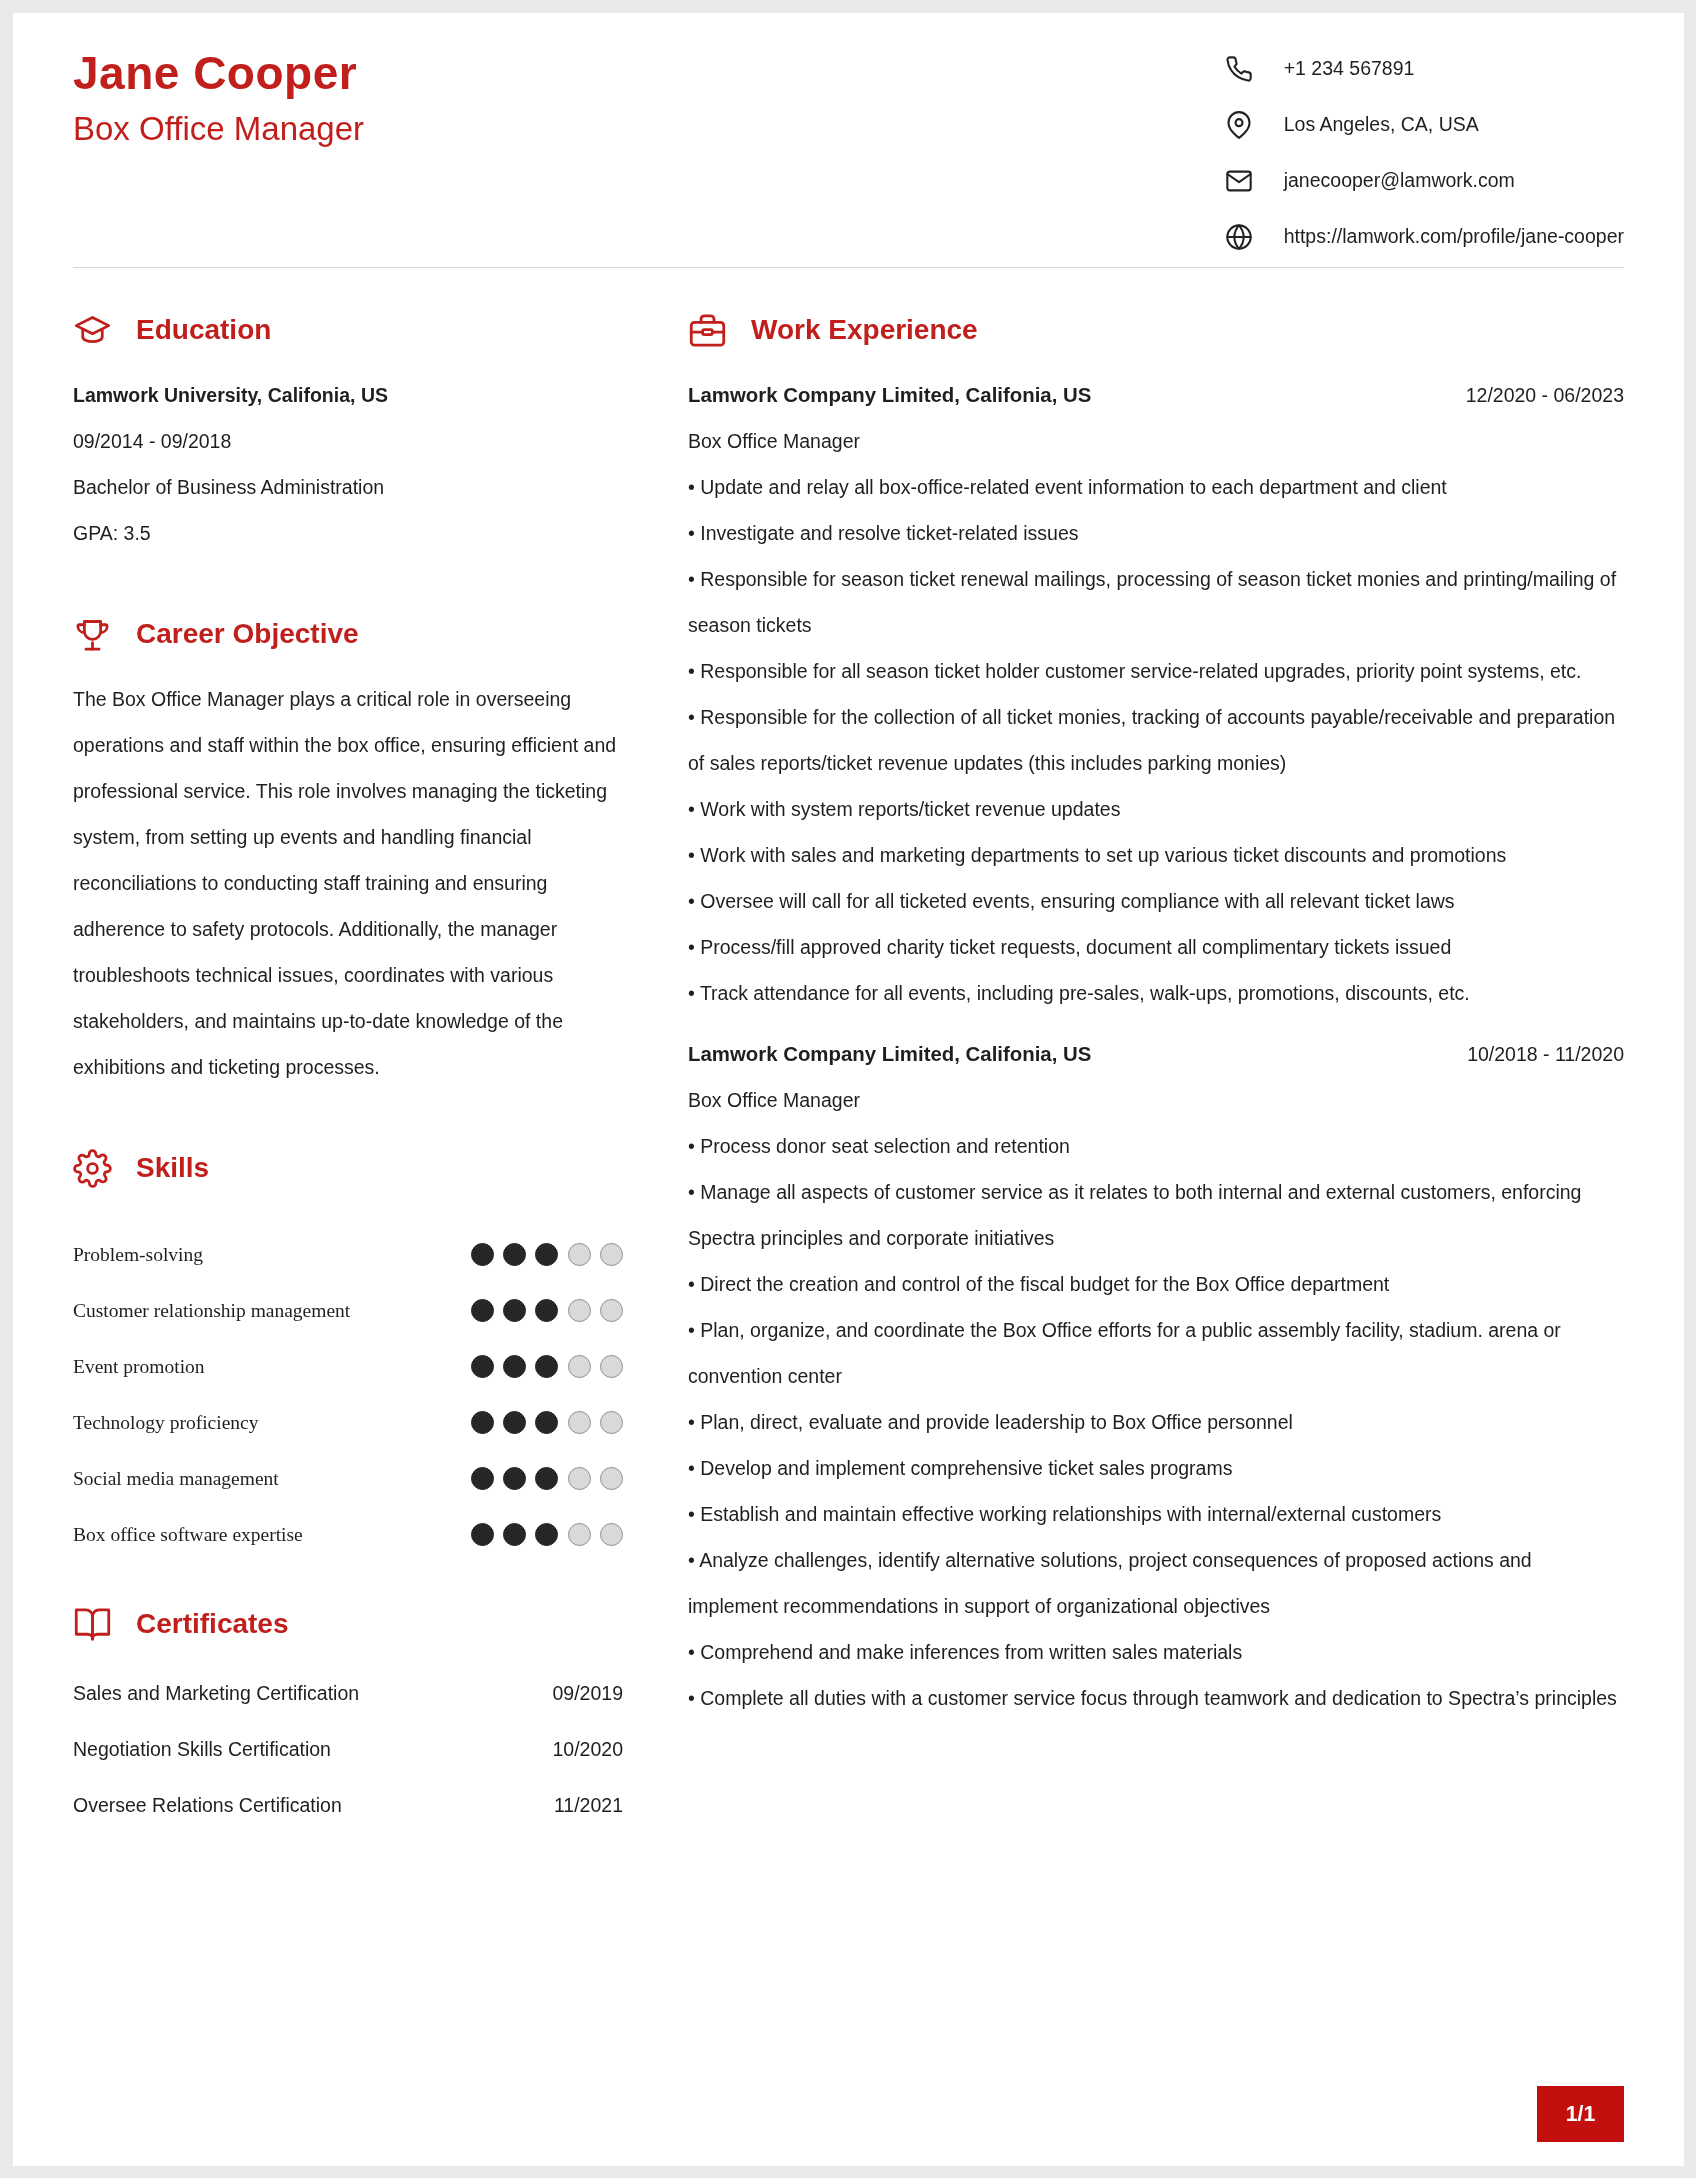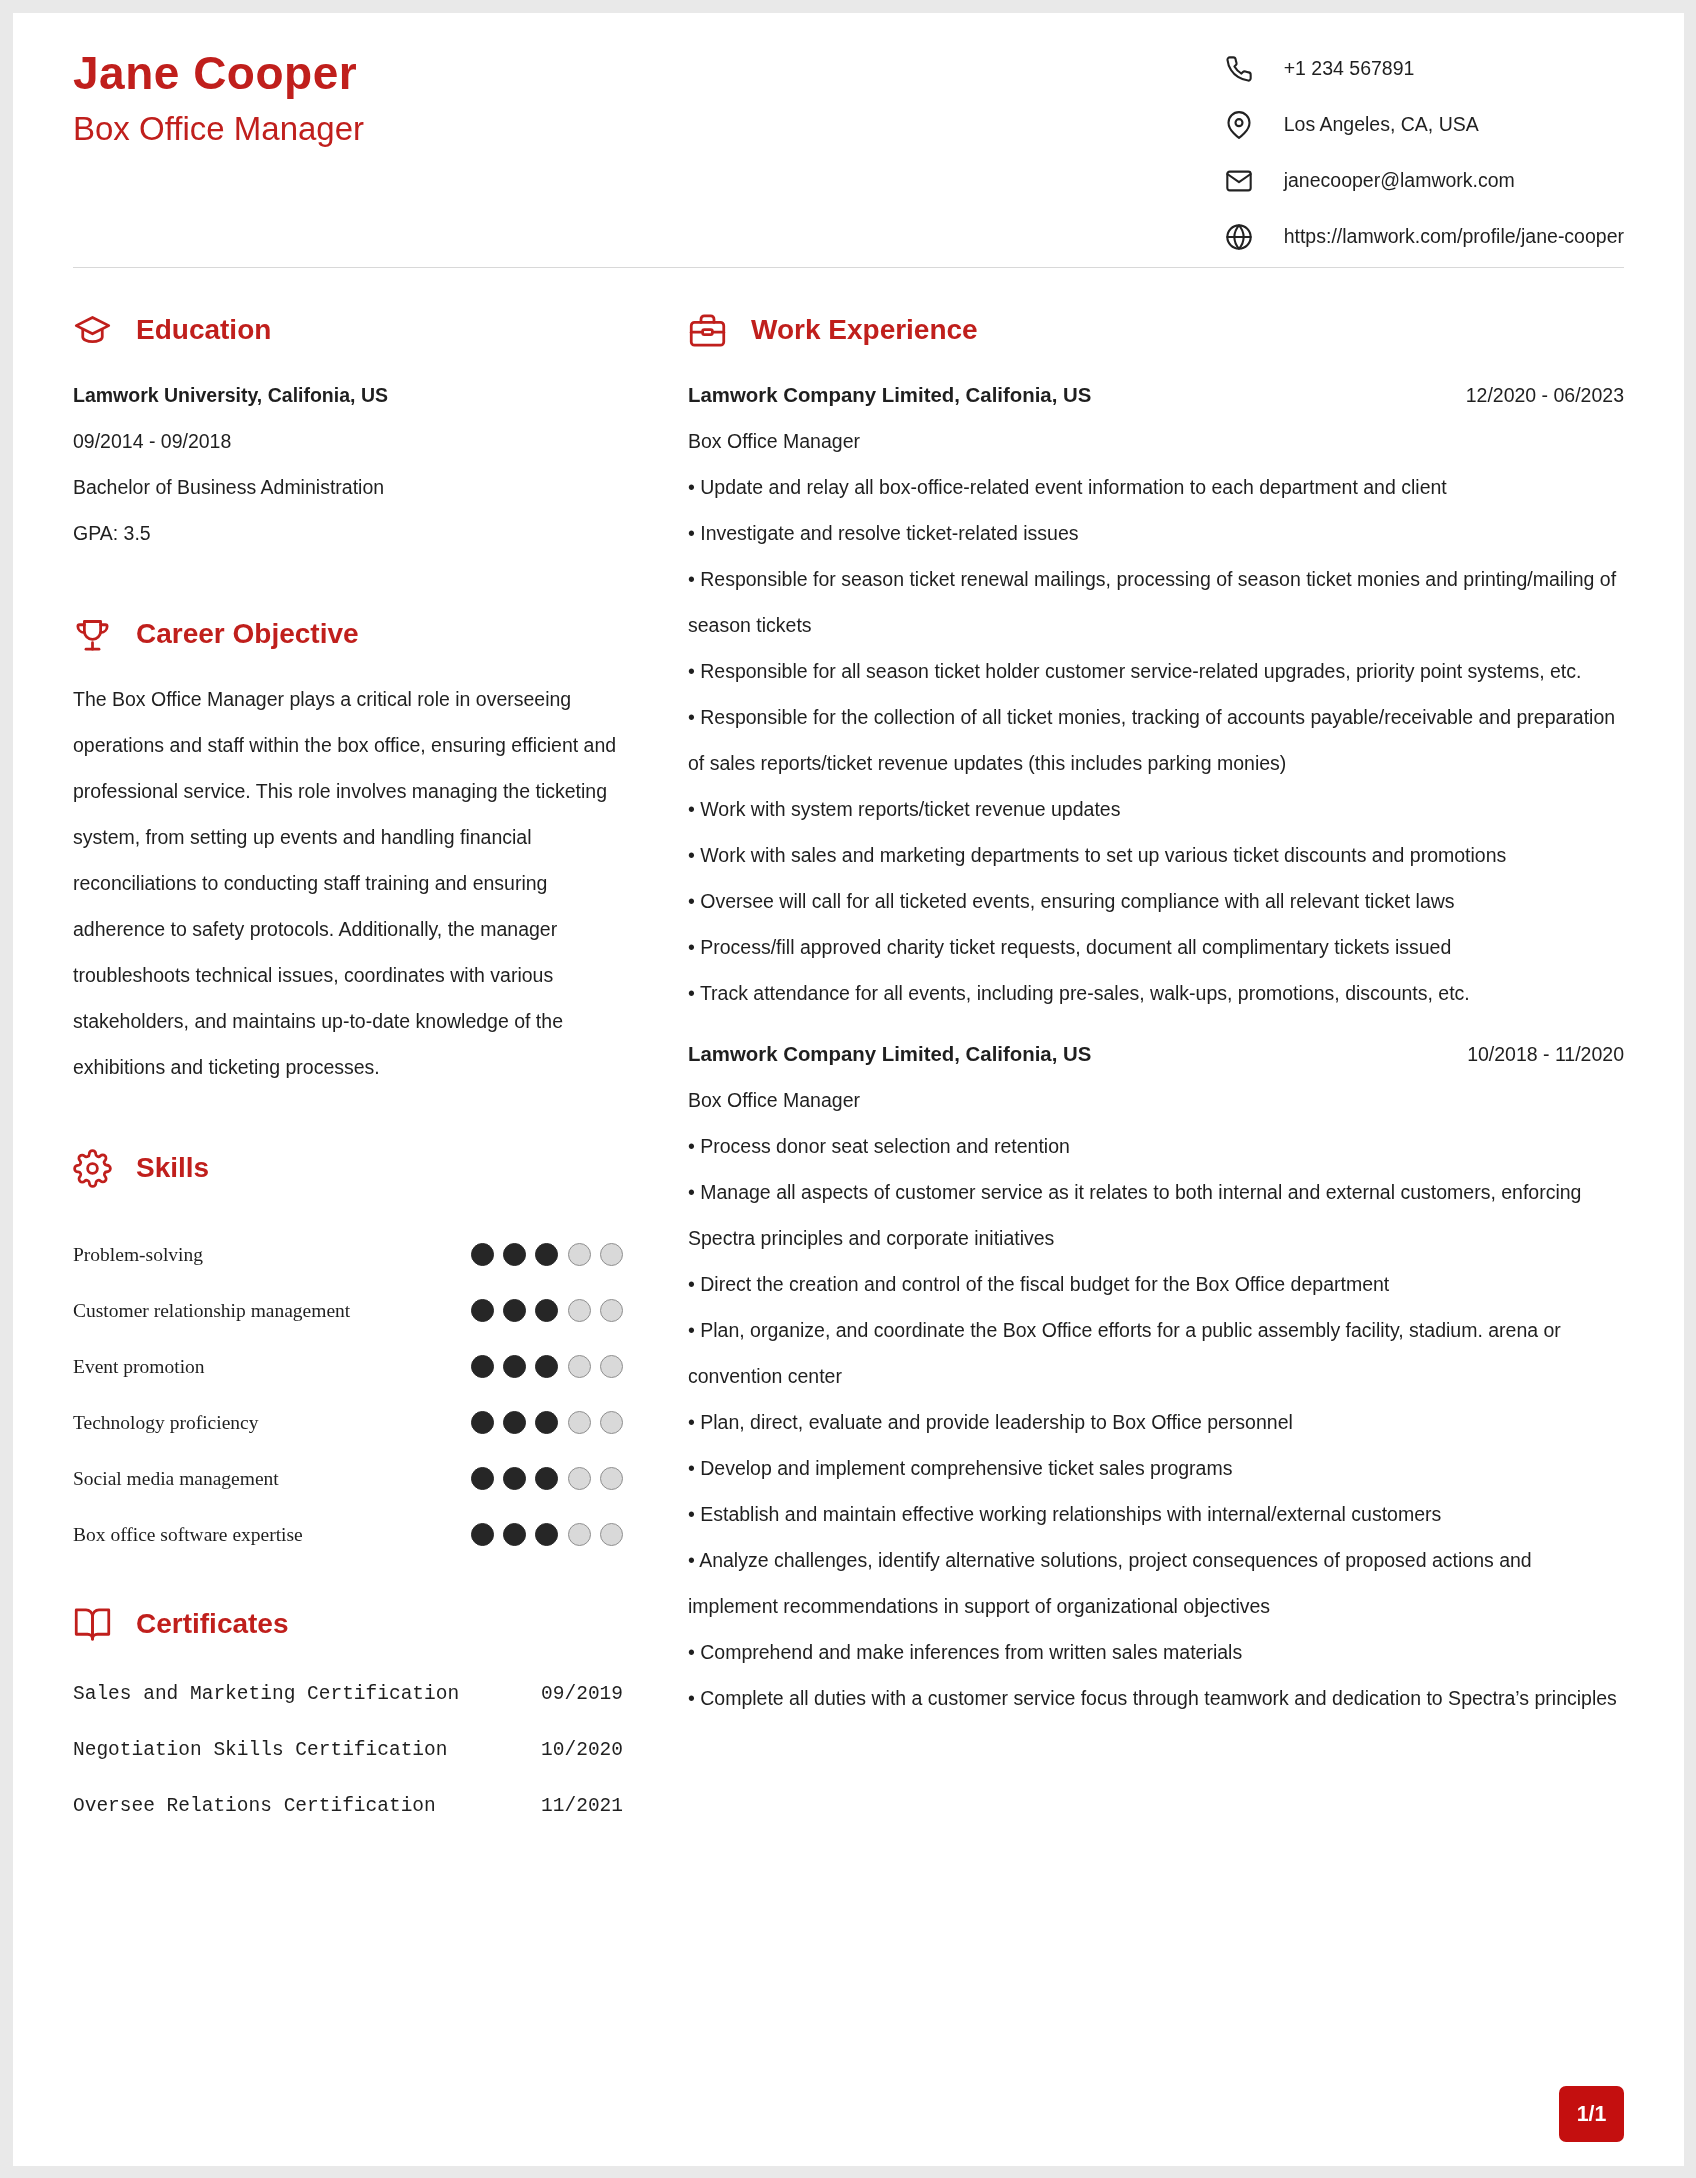--- a/index.html
+++ b/index.html
@@ -40,35 +40,35 @@
   .line { font-size: 19.5px; line-height: 46px; }
   .bold { font-weight: 700; }
   .para { font-size: 19.5px; line-height: 46px; }
   
   .skill-row { display: flex; align-items: flex-end; justify-content: space-between; height: 56px; font-family: Liberation Serif, serif; }
   .skill-label { font-size: 19.5px; }
   .dots { display: flex; gap: 9.3px; }
   .dot { width: 23px; height: 23px; border-radius: 50%; background: #d9d9d9; border: 1.9px solid #8f8f8f; }
   .dot.filled { background: #262626; border-color: #262626; }
   
-  .cert-row { display: flex; align-items: center; justify-content: space-between; height: 56px; font-size: 19.5px; font-family: Liberation Mono, monospace; }
+  .cert-row { display: flex; align-items: center; justify-content: space-between; height: 56px; font-size: 19.5px; }
   
   .job { margin-bottom: 15px; }
   .job-head { display: flex; justify-content: space-between; align-items: baseline; gap: 13px; }
   .company { font-size: 20.4px; font-weight: 700; line-height: 46px; }
   .job-dates { font-size: 19.5px; line-height: 46px; white-space: nowrap; }
   .job-role { font-size: 19.5px; line-height: 46px; }
   .bullet { font-size: 19.5px; line-height: 46px; }
   
   .page-badge {
     position: absolute; right: 60px; bottom: 24px;
-    width: 65px; height: 56px;
+    width: 87px; height: 56px;
     background: var(--badge); color: #ffffff;
     display: flex; align-items: center; justify-content: center;
-    font-size: 21.3px; font-weight: 700; border-radius: 7px;
+    font-size: 21.3px; font-weight: 700;
   }
 </style>
 </head>
 <body>
 
 <div class="page">
 
   <header class="top">
     <div class="identity">
       <h1>Jane Cooper</h1>

